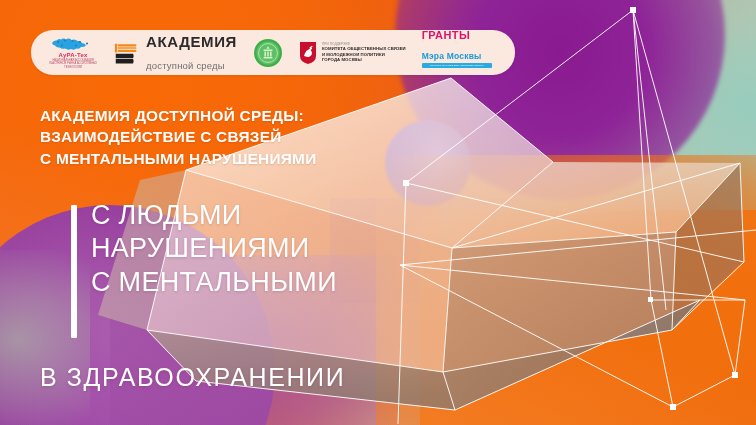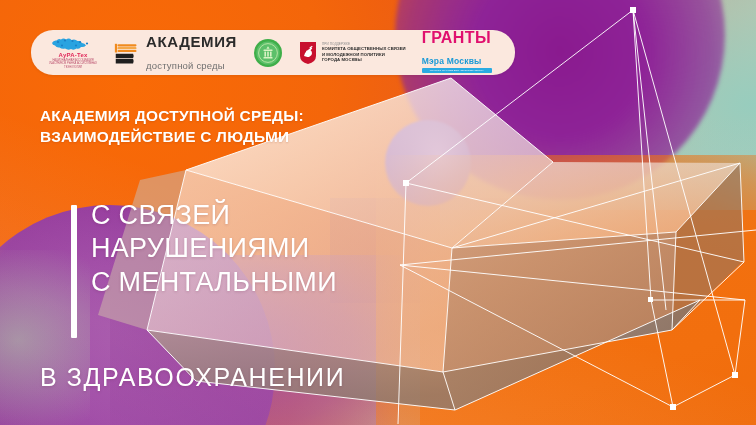--- a/index.html
+++ b/index.html
@@ -61,21 +61,21 @@
 
   .lg-seal{margin-left:16px;}
   .lg-seal svg{display:block;}
 
   .lg-moscow{margin-left:16px;display:flex;align-items:center;}
   .lg-moscow .coat{width:18px;height:24px;margin-right:5px;}
   .lg-moscow .mtxt .m0{font-size:3.1px;color:#8a8a8a;letter-spacing:.1px;line-height:1.3;}
   .lg-moscow .mtxt .m1{font-size:4.3px;font-weight:bold;color:#2b2b2b;letter-spacing:.05px;line-height:1.35;}
 
   .lg-grants{margin-left:16px;display:flex;flex-direction:column;align-items:flex-start;}
-  .lg-grants .g1{font-size:16px;font-weight:bold;color:#e0106e;letter-spacing:.4px;line-height:1;}
+  .lg-grants .g1{font-size:11px;font-weight:bold;color:#e0106e;letter-spacing:.4px;line-height:1;}
   .lg-grants .g2{font-size:8.5px;font-weight:bold;color:#1c9ad6;letter-spacing:.2px;line-height:1.1;margin-top:11px;}
   .lg-grants .g3{width:70px;height:5px;background:#29abe2;margin-top:2px;border-radius:1px;
     font-size:2.4px;color:#ffffff;text-align:center;line-height:5px;letter-spacing:.05px;overflow:hidden;}
 
   
   .eyebrow{position:absolute;left:40px;top:105px;width:380px;
     color:#ffffff;font-size:15.4px;font-weight:bold;line-height:1.38;letter-spacing:.25px;
     text-shadow:0 1px 2px rgba(120,40,0,0.18);}
   .accentbar{position:absolute;left:71px;top:205px;width:6px;height:133px;background:#ffffff;border-radius:1px;}
   .headline{position:absolute;left:91px;top:199px;width:330px;
@@ -248,25 +248,26 @@
 
     <div class="logo-slot lg-grants">
       <div class="g1">ГРАНТЫ</div>
       <div class="g2">Мэра Москвы</div>
       <div class="g3">КОНКУРС ГРАНТОВ ДЛЯ НЕКОММЕРЧЕСКИХ ОРГАНИЗАЦИЙ</div>
     </div>
   </div>
 
   <div class="eyebrow">
     <div>АКАДЕМИЯ ДОСТУПНОЙ СРЕДЫ:</div>
-    <div>ВЗАИМОДЕЙСТВИЕ С ЛЮДЬМИ</div>
+    <div>ВЗАИМОДЕЙСТВИЕ С СВЯЗЕЙ</div>
+    <div>С МЕНТАЛЬНЫМИ НАРУШЕНИЯМИ</div>
   </div>
 
   <div class="accentbar"></div>
   <div class="headline">
-    <div>С СВЯЗЕЙ</div>
+    <div>С ЛЮДЬМИ</div>
     <div>НАРУШЕНИЯМИ</div>
     <div>С МЕНТАЛЬНЫМИ</div>
   </div>
 
   <div class="subline">В  ЗДРАВООХРАНЕНИИ</div>
 
 </div>
 
 </body></html>

